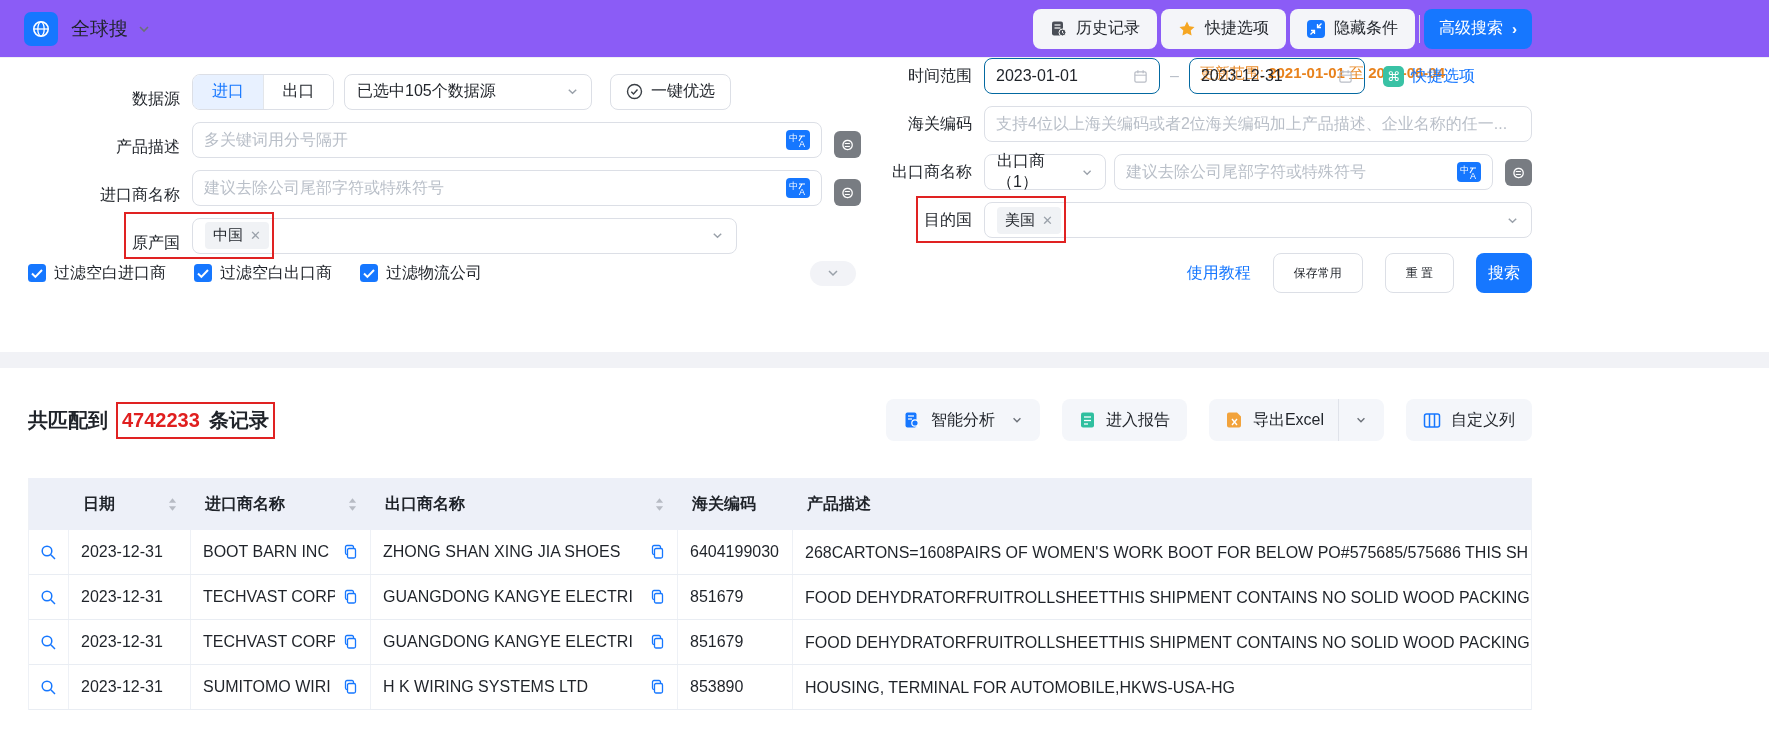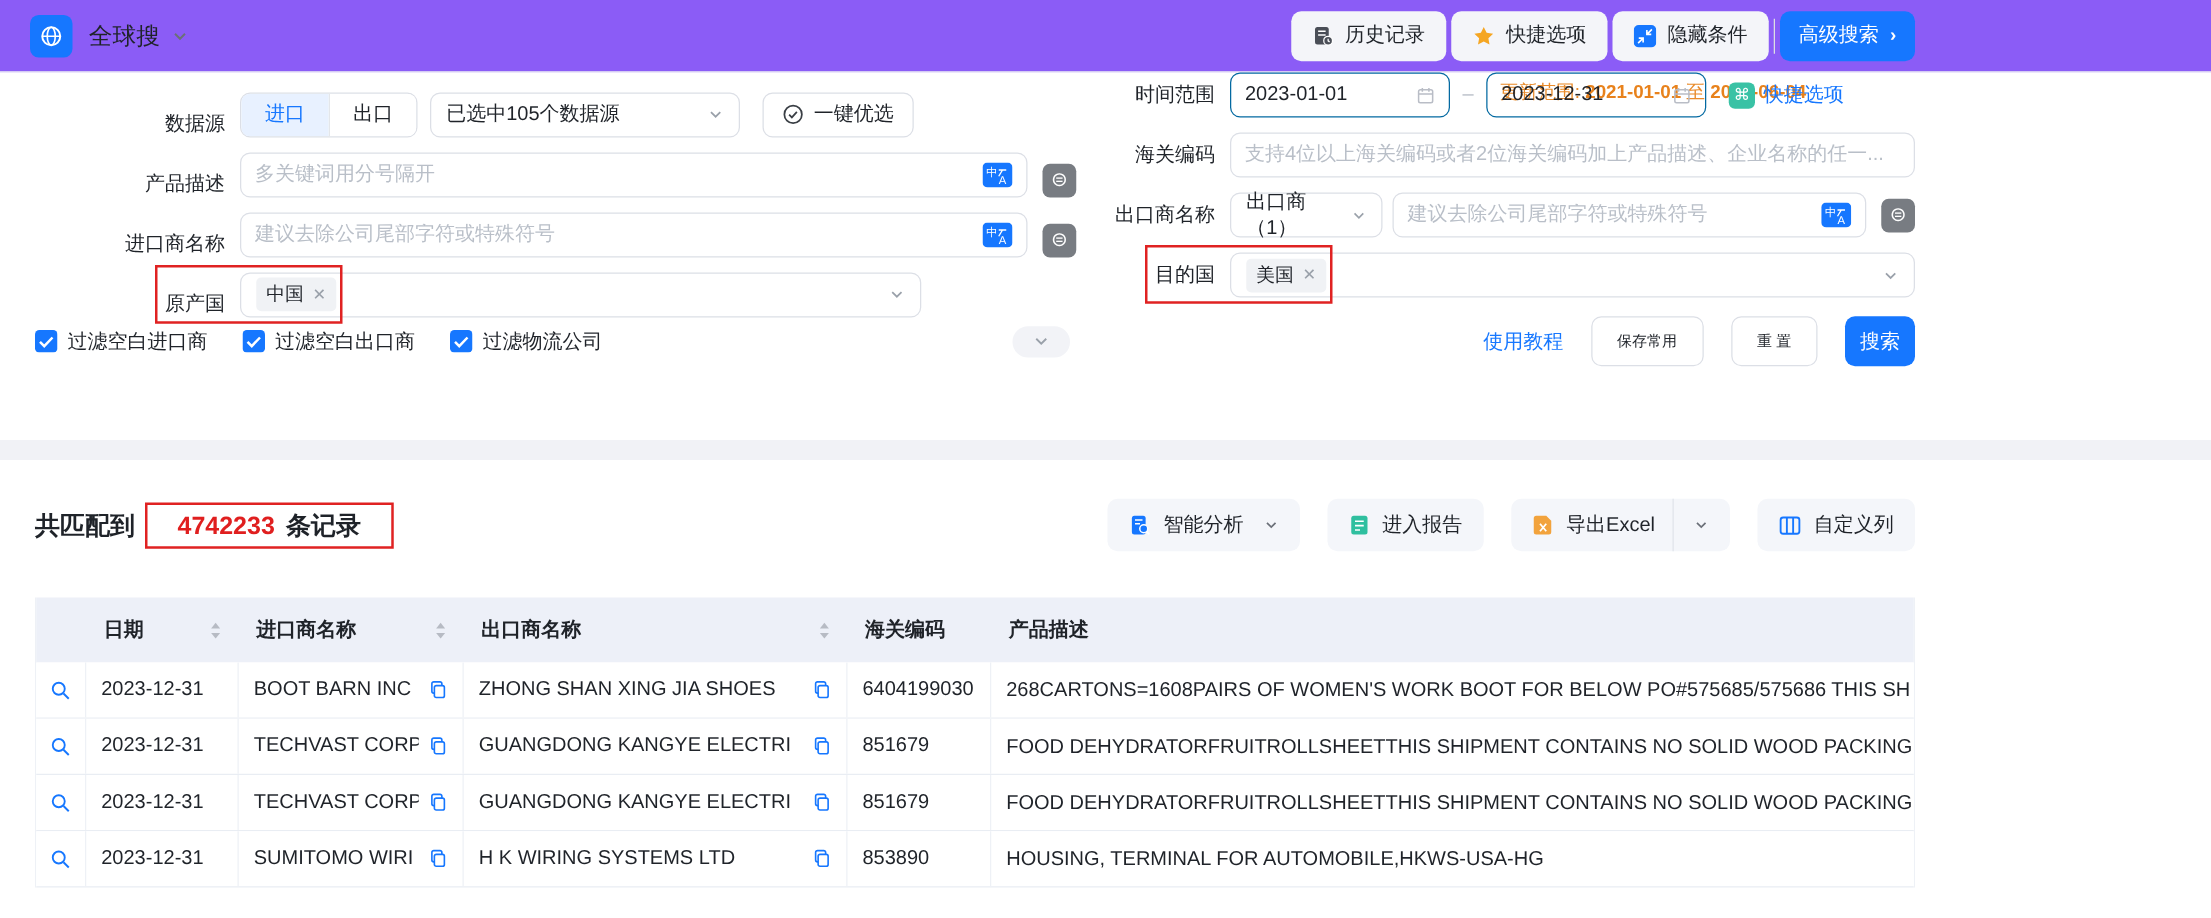--- a/index.html
+++ b/index.html
@@ -88,21 +88,21 @@
     font-size:12px; cursor:pointer; font-family:inherit; color:#1f2329; }
   .btn-primary { background:#1677ff; color:#fff; border:none; height:40px; padding:0 12px;
     border-radius:8px; font-size:16px; cursor:pointer; font-family:inherit; }
 
   .page-gap { height:16px; background:#f1f2f6; }
 
   
   .results-panel { background:#fff; padding:20px 237px 0 28px; }
   .results-header { display:flex; align-items:center; height:64px; }
   .match-line { display:flex; align-items:center; font-size:20px; font-weight:700; }
-  .count-box { border:2px solid #e02222; padding:3px 24px; margin-left:8px; display:flex;
+  .count-box { border:2px solid #e02222; padding:3px 4px; margin-left:8px; display:flex;
     align-items:baseline; gap:9px; }
   .count-num { color:#e01f1f; font-weight:700; font-size:20px; }
   .actions { margin-left:auto; display:flex; gap:22px; align-items:center; }
   .act-btn { height:42px; background:#f4f6fa; border:none; border-radius:8px; padding:0 17px;
     font-size:16px; display:flex; align-items:center; gap:10px; cursor:pointer; font-family:inherit;
     color:#1f2329; }
   .act-split { border-left:1px solid #e0e3ea; align-self:stretch; margin-left:4px; }
   .act-btn .chev-sp { margin-left:6px; }
 
   

